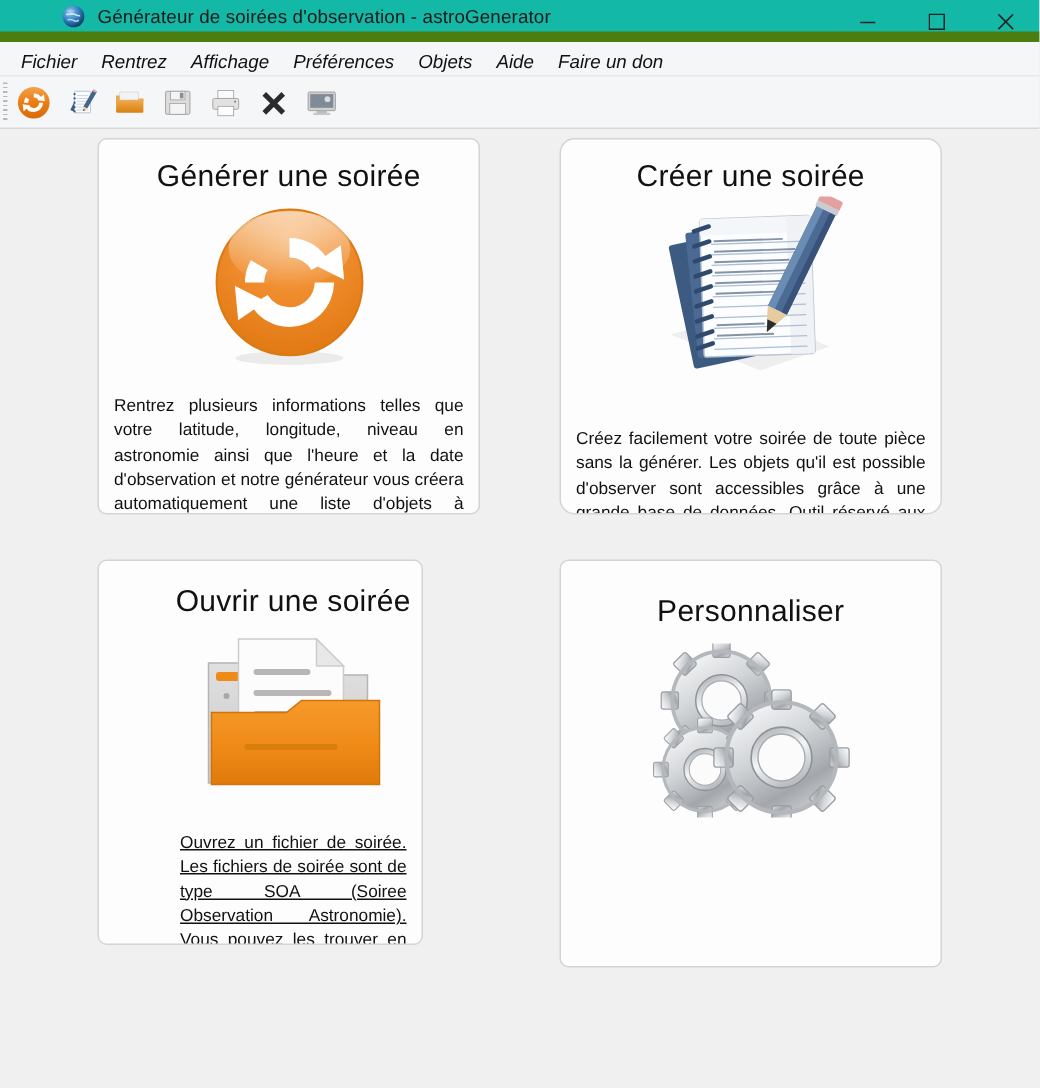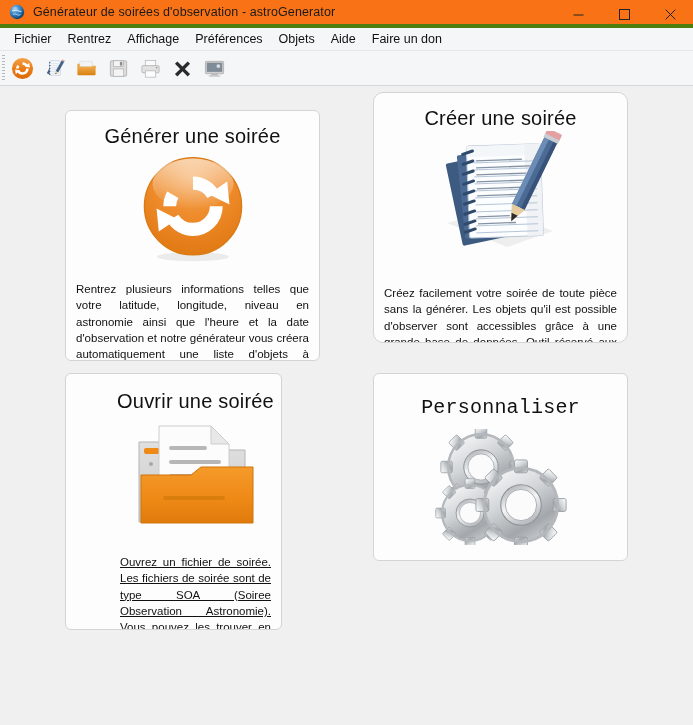--- a/index.html
+++ b/index.html
@@ -8,25 +8,26 @@
     width: 693px;
     height: 725px;
     overflow: hidden;
     background: #f0f0f0;
     font-family: "Liberation Sans", sans-serif;
   }
 
   
   .titlebar {
     height: 28px;
-    background: #f97316;
+    background: #14b8a6;
     display: flex;
     align-items: center;
     position: relative;
-    border-bottom: 4px solid #4d7c0f;
+    border-bottom: 7px solid #4d7c0f;
+    padding-left: 32px;
   }
   .app-icon {
     width: 16px; height: 16px;
     margin-left: 9px; margin-right: 8px;
     flex: 0 0 auto;
   }
   .title-text {
     font-size: 12.5px;
     color: #1a1a1a;
     letter-spacing: 0.1px;
@@ -42,23 +43,24 @@
     width: 46px; height: 28px;
     display: flex; align-items: center; justify-content: center;
     color: #222;
   }
 
   
   .menubar {
     height: 23px;
     background: #f4f6f8;
     display: flex;
-    align-items: center;
+    align-items: flex-end;
     padding-left: 6px;
     border-bottom: 1px solid #e4e6e8;
+    font-style: italic;
   }
   .menu-item {
     font-size: 12.5px;
     color: #111;
     padding: 2px 8px;
     white-space: nowrap;
     cursor: default;
   }
 
   
@@ -123,24 +125,24 @@
   .card-desc {
     font-size: 11.5px;
     color: #111;
     line-height: 1.42;
     text-align: justify;
     text-align-last: left;
     width: 100%;
   }
 
   
-  #card-generate   { left: 65px;  top: 24px;   width: 255px; height: 251px; }
+  #card-generate   { left: 65px;  top: 6px;   width: 255px; height: 251px; }
   #card-create     { left: 373px; top: 6px;   width: 255px; height: 251px; border-radius: 10px; }
   #card-open       { left: 65px;  top: 287px; width: 217px; height: 257px; padding-left: 44px; }
-  #card-customize  { left: 373px; top: 287px; width: 255px; height: 188px; font-family: Liberation Mono, monospace; }
+  #card-customize  { left: 373px; top: 287px; width: 255px; height: 272px; }
 
   #card-generate  .card-title { margin-top: 14px; }
   #card-create    .card-title { margin-top: 14px; }
   #card-open      .card-title { margin-top: 16px; }
   #card-customize .card-title { margin-top: 23px; }
 
   #card-generate  .card-icon { margin-top: 8px; }
   #card-create    .card-icon { margin-top: 2px; }
   #card-open      .card-icon { margin-top: 8px; }
   #card-customize .card-icon { margin-top: 10px; }

